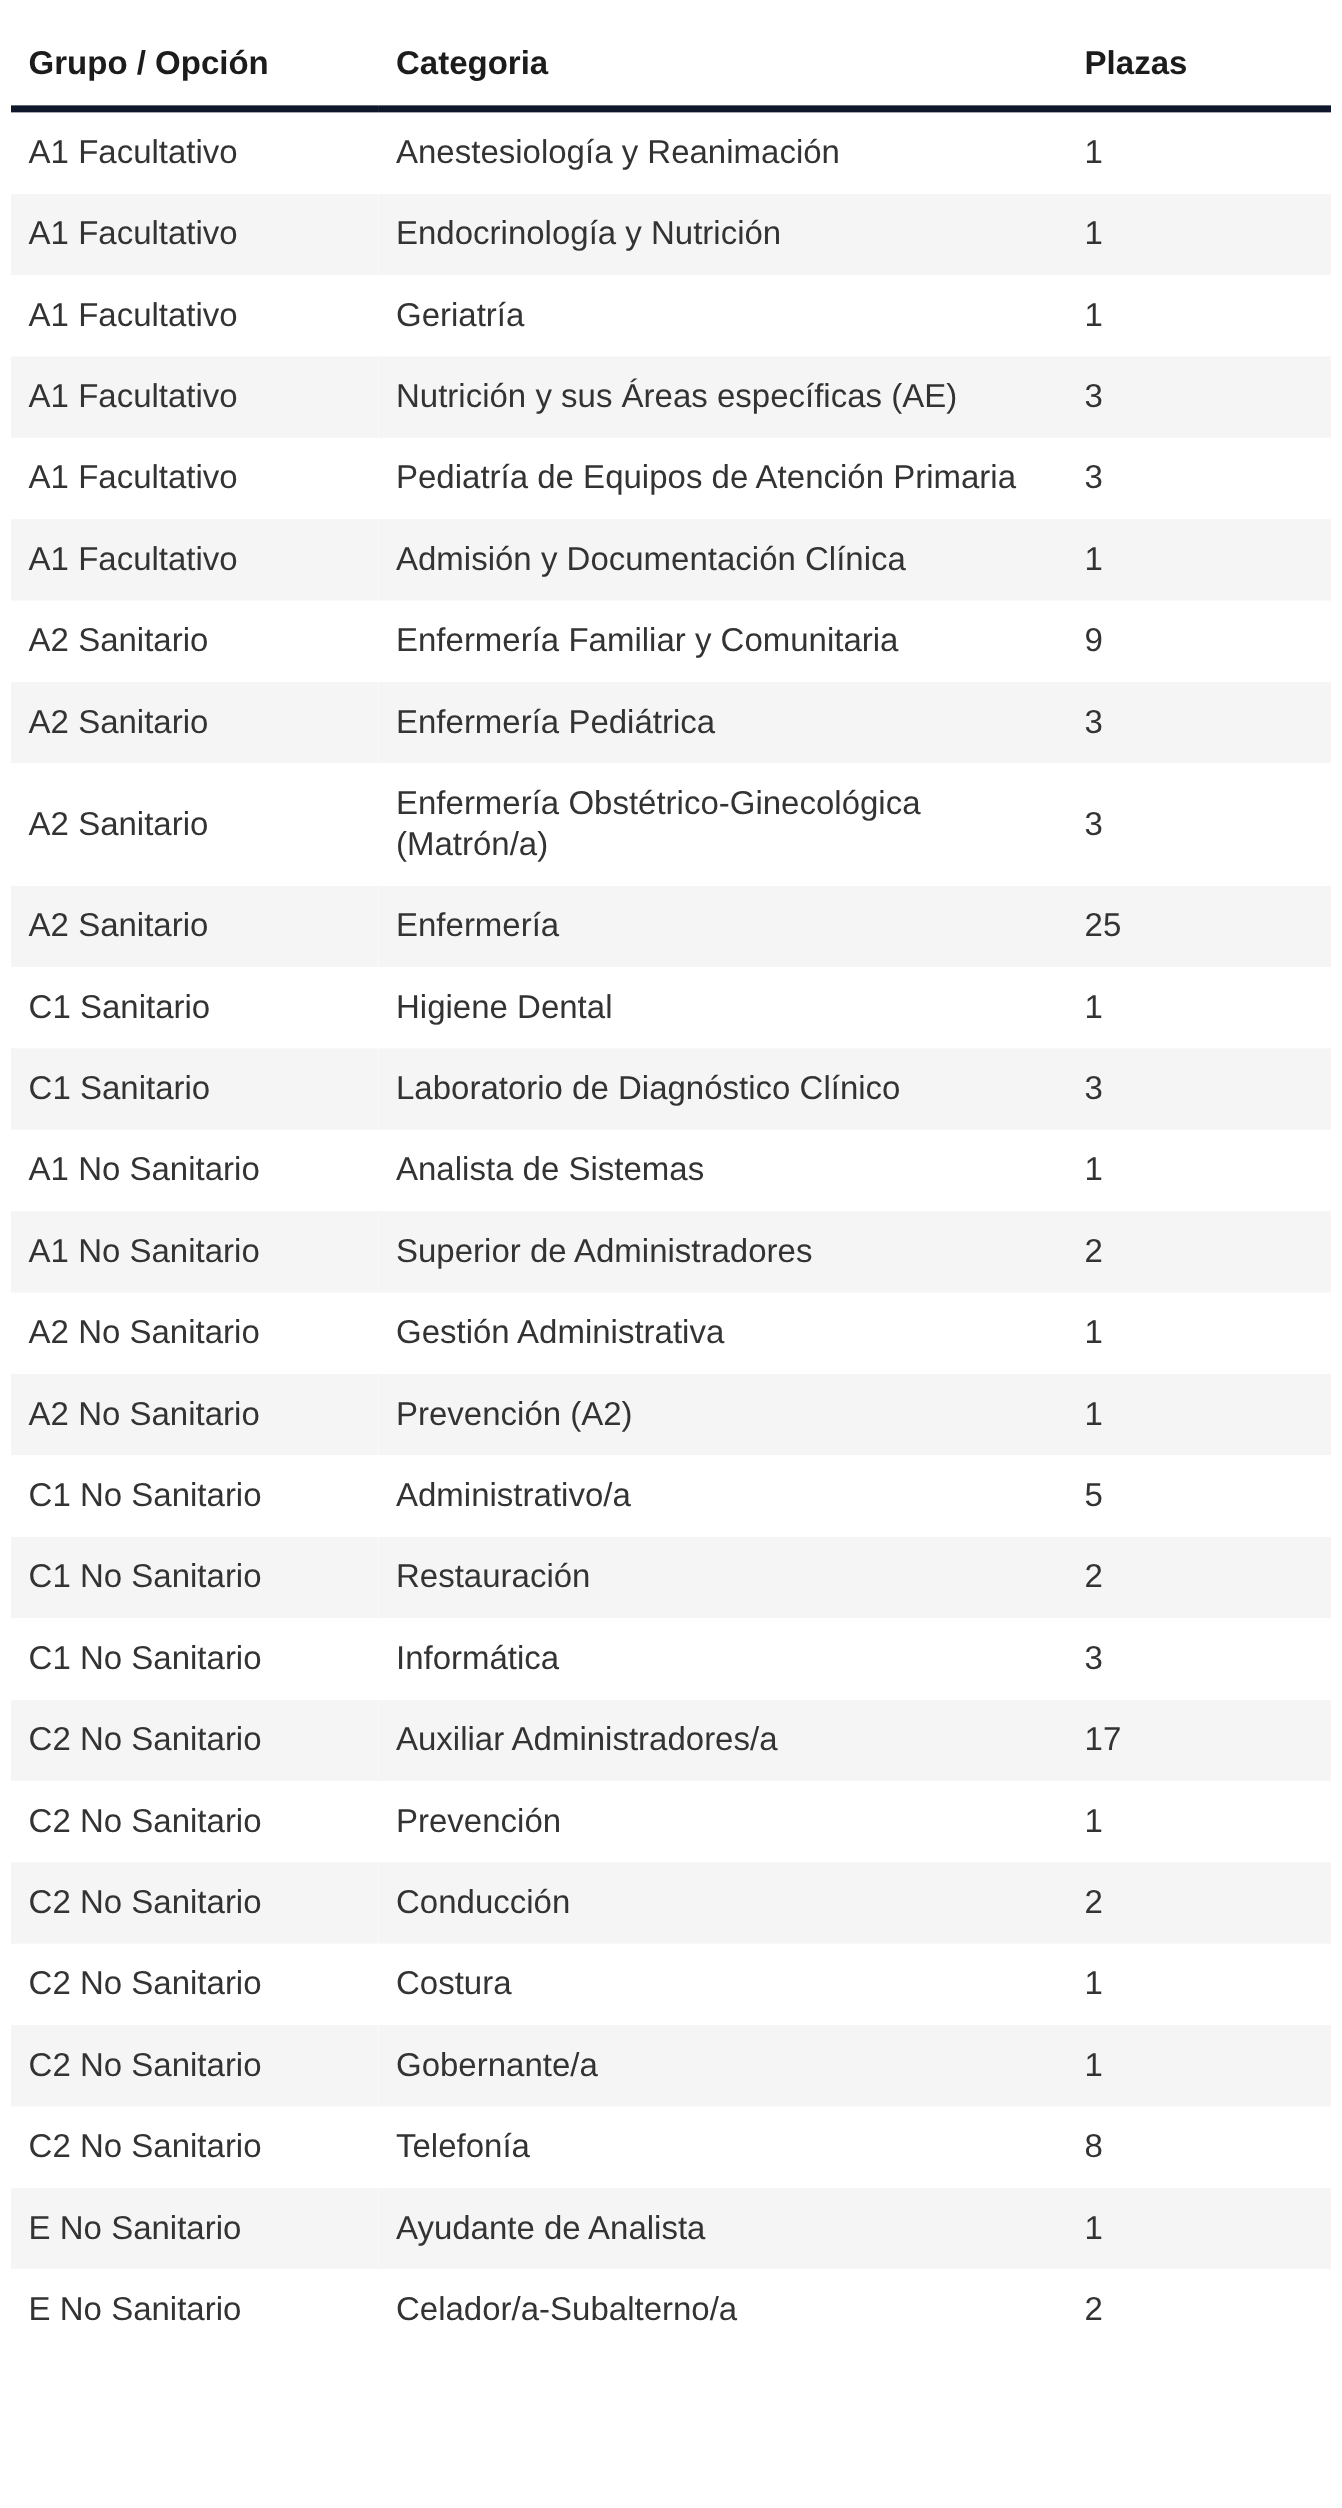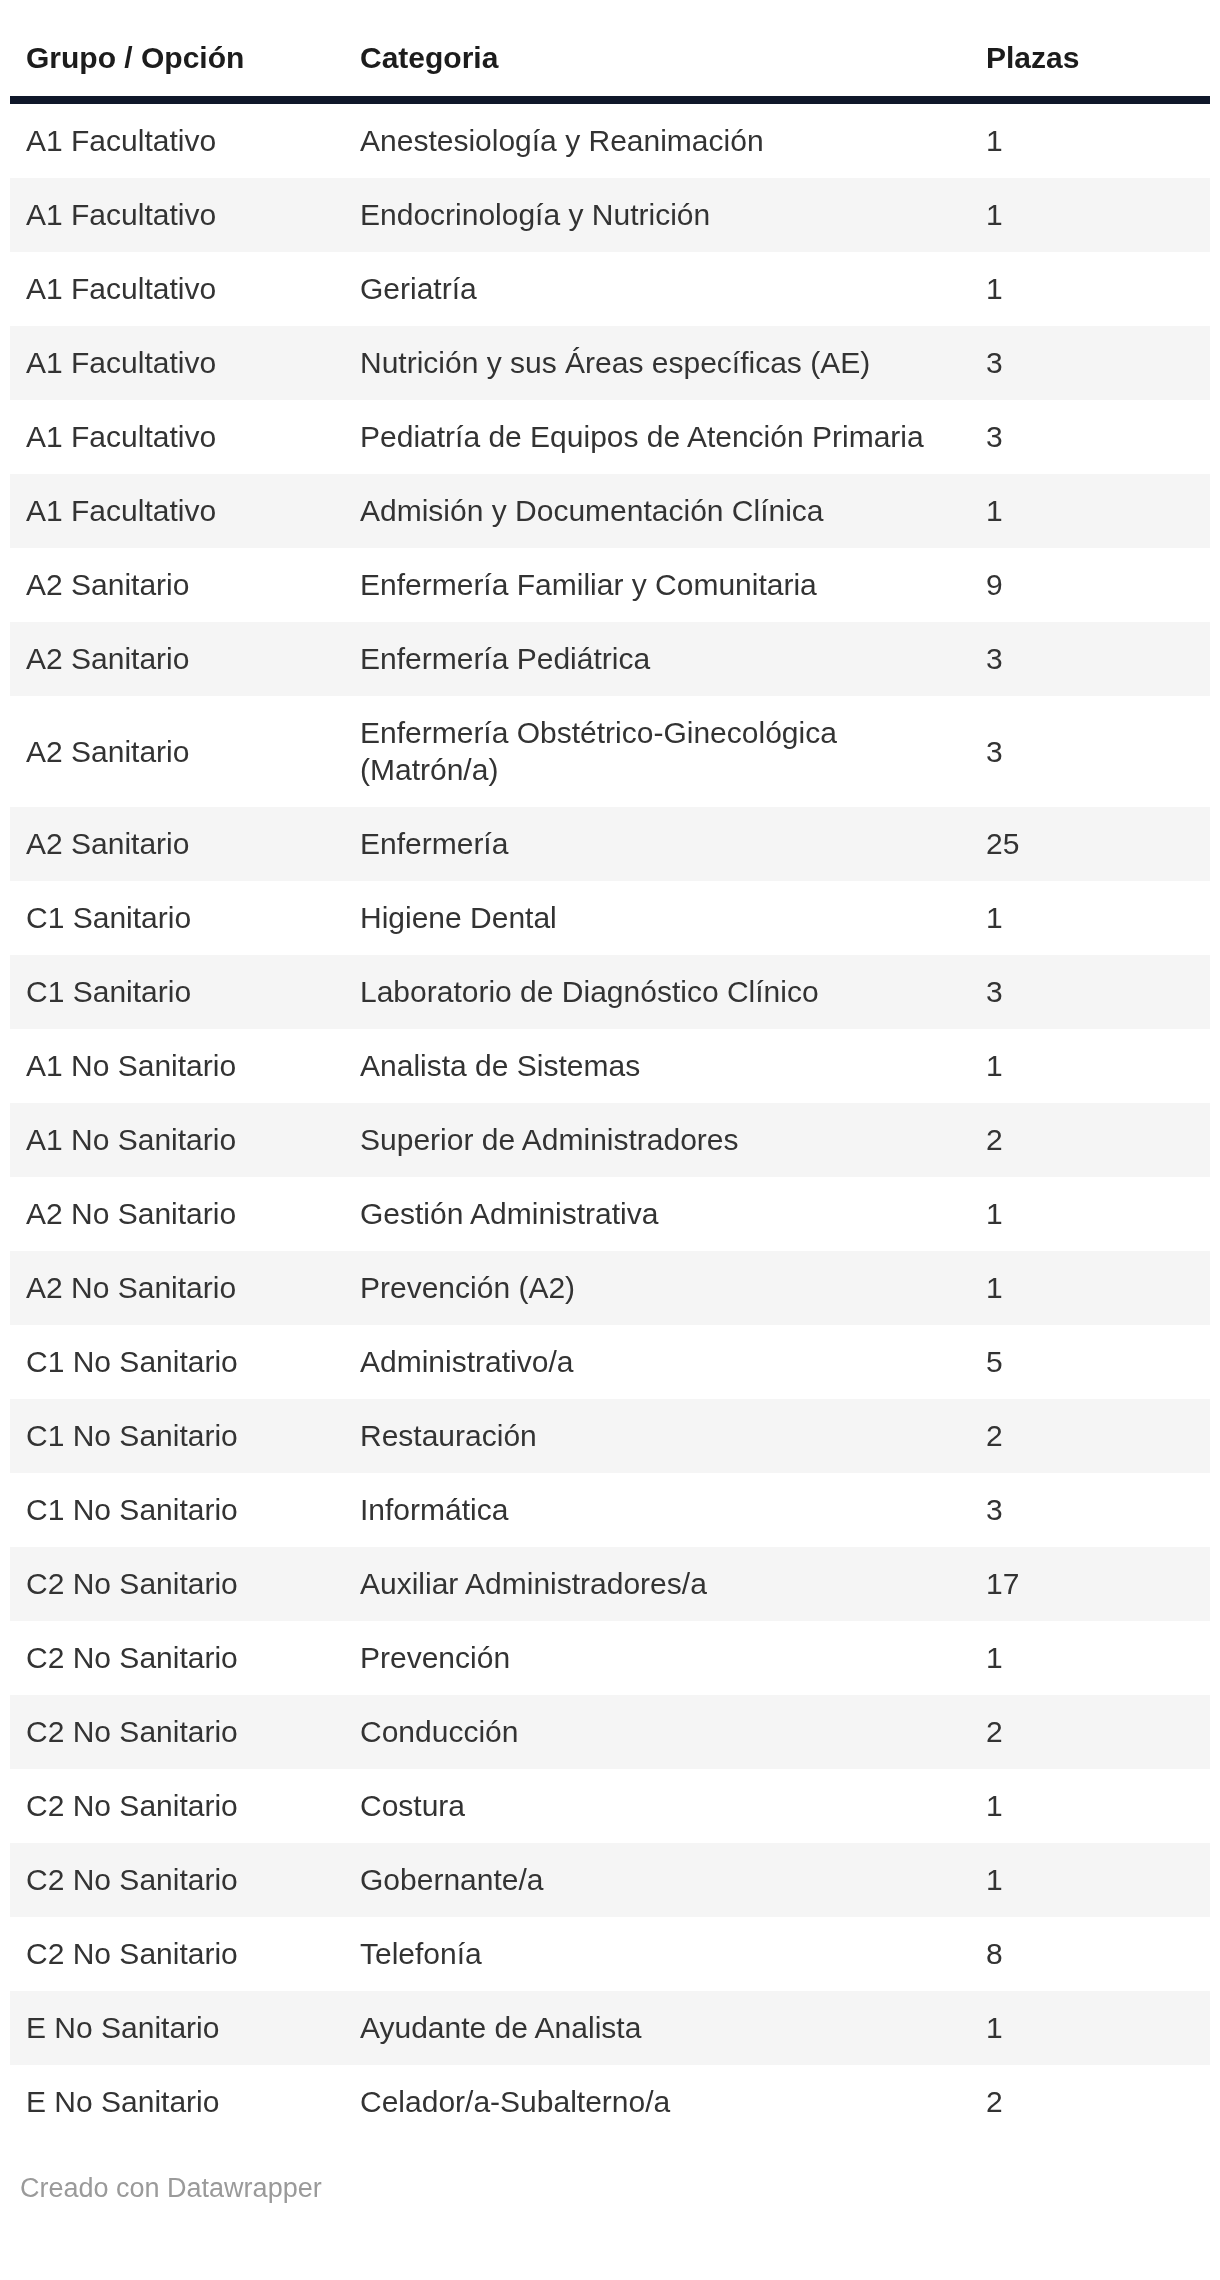--- a/index.html
+++ b/index.html
@@ -25,21 +25,21 @@
   col.c1 { width: 334px; }
   col.c2 { width: 626px; }
   col.c3 { width: 240px; }
   thead th {
     font-size: 30px;
     font-weight: 700;
     color: #1c1c1c;
     text-align: left;
     line-height: 37px;
     padding: 20px 16px;
-    border-bottom: 8px solid #0f172a;
+    border-bottom: 6px solid #0f172a;
   }
   tbody td {
     font-size: 30px;
     font-weight: 400;
     color: #333333;
     text-align: left;
     line-height: 37px;
     padding: 18px 16px 19px 16px;
     vertical-align: middle;
     overflow: hidden;
@@ -237,14 +237,13 @@
   </tr>
 
   <tr>
     <td class="col-grupo">E No Sanitario</td>
     <td class="col-categoria">Celador/a-Subalterno/a</td>
     <td class="col-plazas num">2</td>
   </tr>
 </tbody>
   </table>
 
-  <div class="footer">Creado con Datawrapper</div>
 </div>
 
 </body></html>

